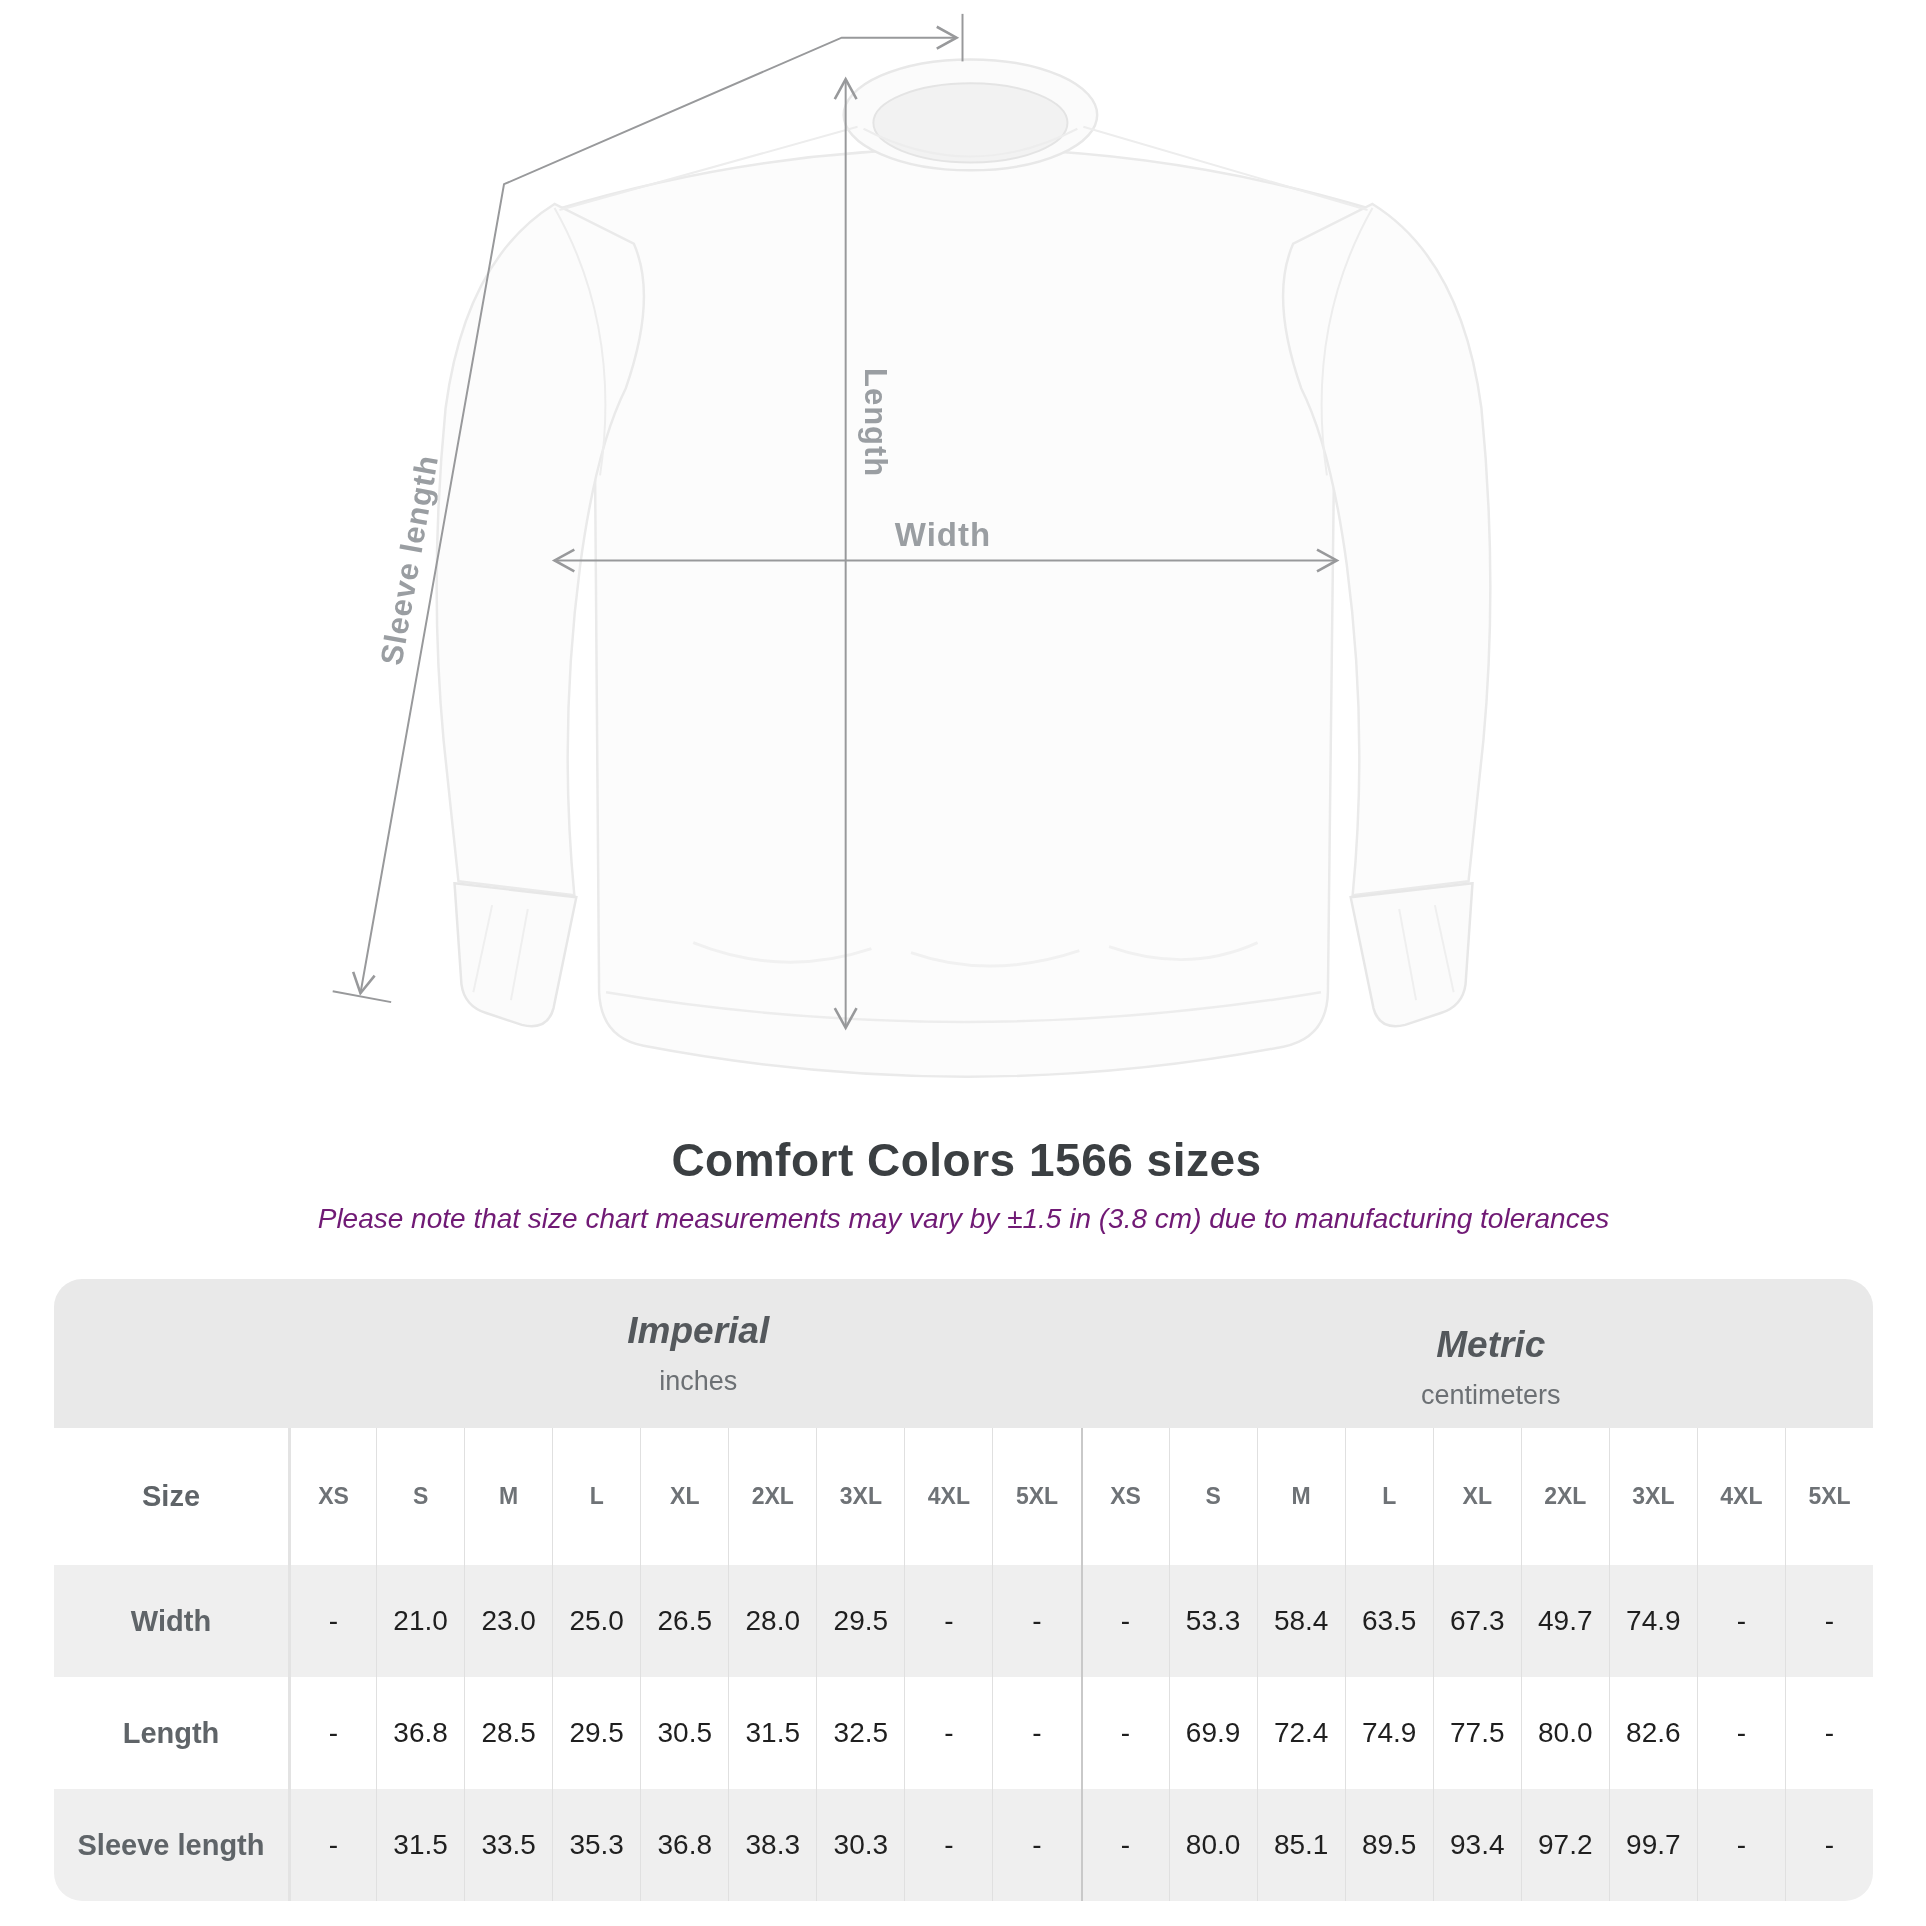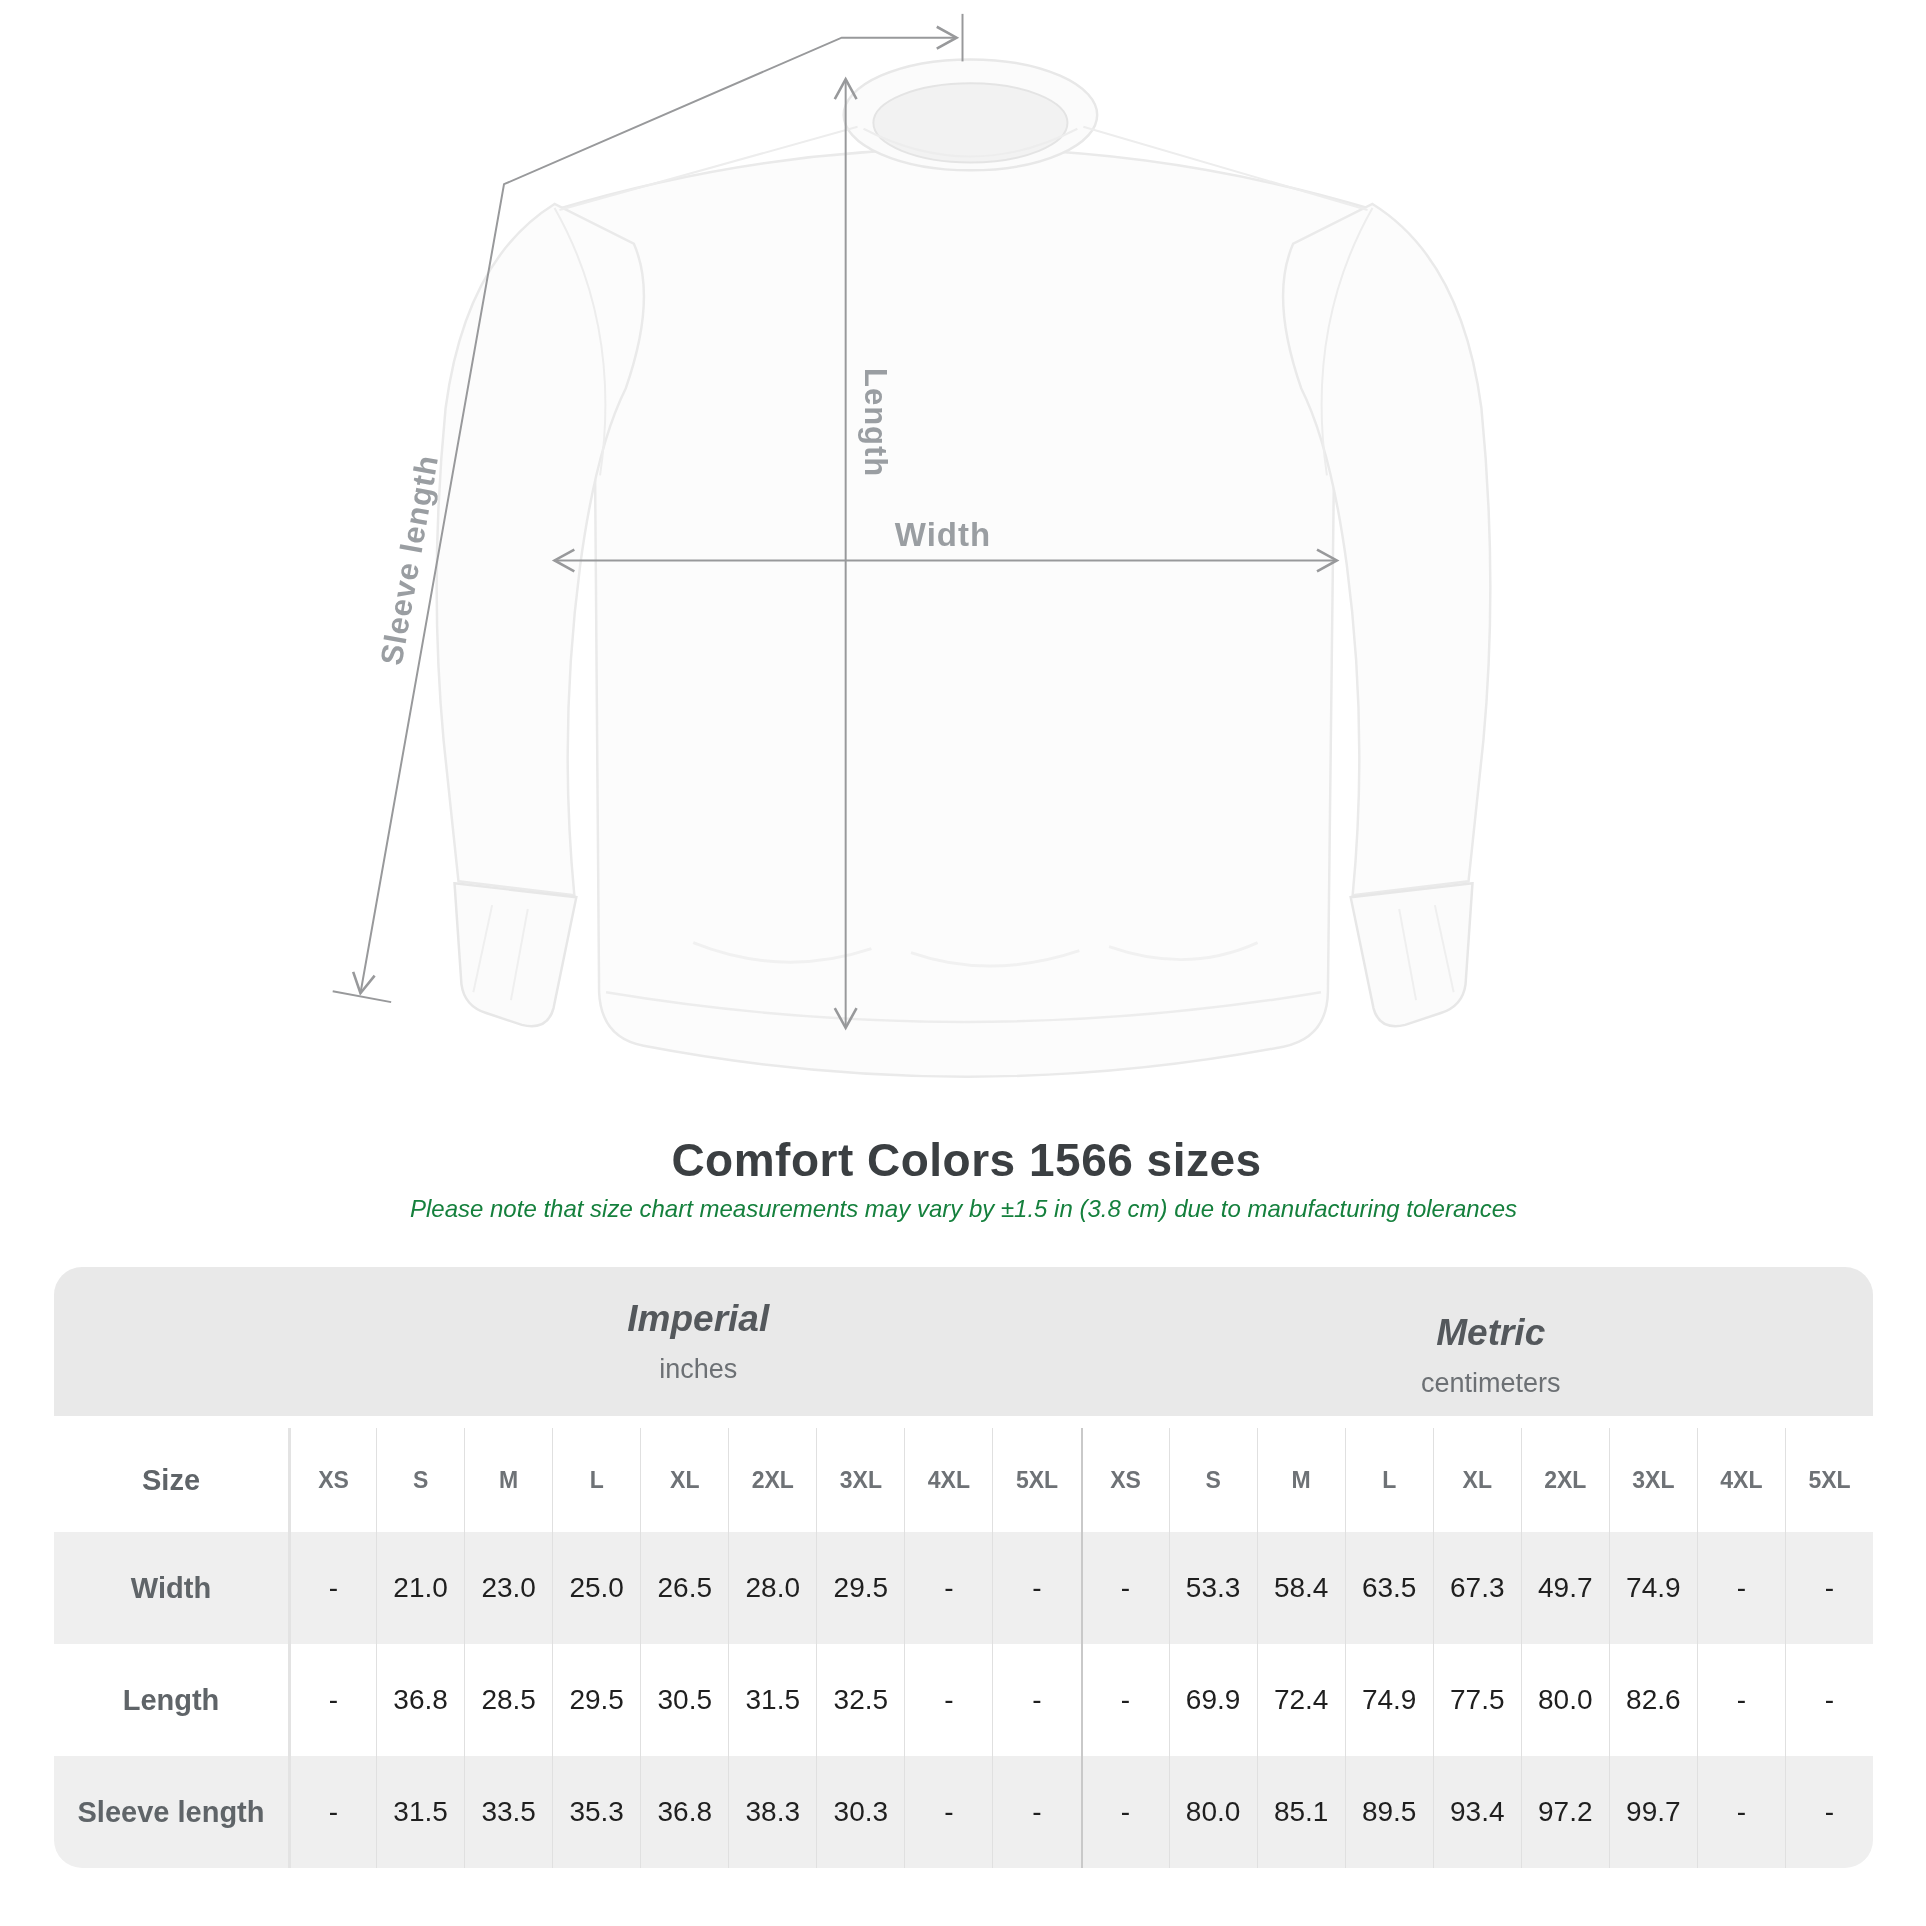--- a/index.html
+++ b/index.html
@@ -10,33 +10,33 @@
   .diagram { position:relative; width:1927px; height:1119px; }
   .diagram svg { position:absolute; left:0; top:0; }
   .diag-label { position:absolute; color:#9a9ea2; font-weight:bold; white-space:nowrap; }
   .width-label { left:943px; top:535px; transform:translate(-50%,-50%); font-size:33px; letter-spacing:1px; }
   .length-label { left:857px; top:368px; writing-mode:vertical-rl; font-size:31px; letter-spacing:1px; }
   .sleeve-label { left:410px; top:560px; transform:translate(-50%,-50%) rotate(-80deg); font-size:31px; letter-spacing:1px; }
 
   
   .title-block { text-align:center; margin-top:14px; }
   .page-title { font-size:46px; font-weight:bold; color:#3b3f42; letter-spacing:0.5px;padding-left:6px; }
-  .page-subtitle { margin-top:8px; font-size:24px; font-style:italic; color:#15803d; }
+  .page-subtitle { margin-top:16px; font-size:28px; font-style:italic; color:#701a75; }
 
   
   .size-table { margin:44px 54px 0 54px; border-radius:28px; overflow:hidden; }
   .band { display:grid; grid-template-columns:234px repeat(18,1fr); background:#e9e9e9; height:149px;gap:28px; }
   .band .grp { display:flex; flex-direction:column; align-items:center; justify-content:center; }
   .grp1 { grid-column:2 / 11; }
   .grp2 { grid-column:11 / 20;margin-top:28px; }
   .grp-label { font-size:37px; font-weight:bold; font-style:italic; color:#54585c; }
   .grp-sub { margin-top:14px; font-size:27px; color:#6c7074; }
 
   .trow { display:grid; grid-template-columns:234px repeat(18,1fr); }
-  .trow.head { height:104px; background:#ffffff;margin-top:12px; }
+  .trow.head { height:137px; background:#ffffff; }
   .trow.drow { height:112px; background:#ffffff; }
   .trow.stripe { background:#efefef; }
 
   .cell { display:flex; align-items:center; justify-content:center; height:100%; }
   .labelcell { font-size:29px; font-weight:bold; color:#5f6468; }
   .szh { font-size:23px; font-weight:bold; color:#6e7276; }
   .val { font-size:28px; color:#1f1f1f; }
   .sep { border-left:1px solid #e0e0e0; }
   .first { border-left:3px solid #e3e3e3; }
   .mdiv { border-left:2px solid #c9c9c9; }

